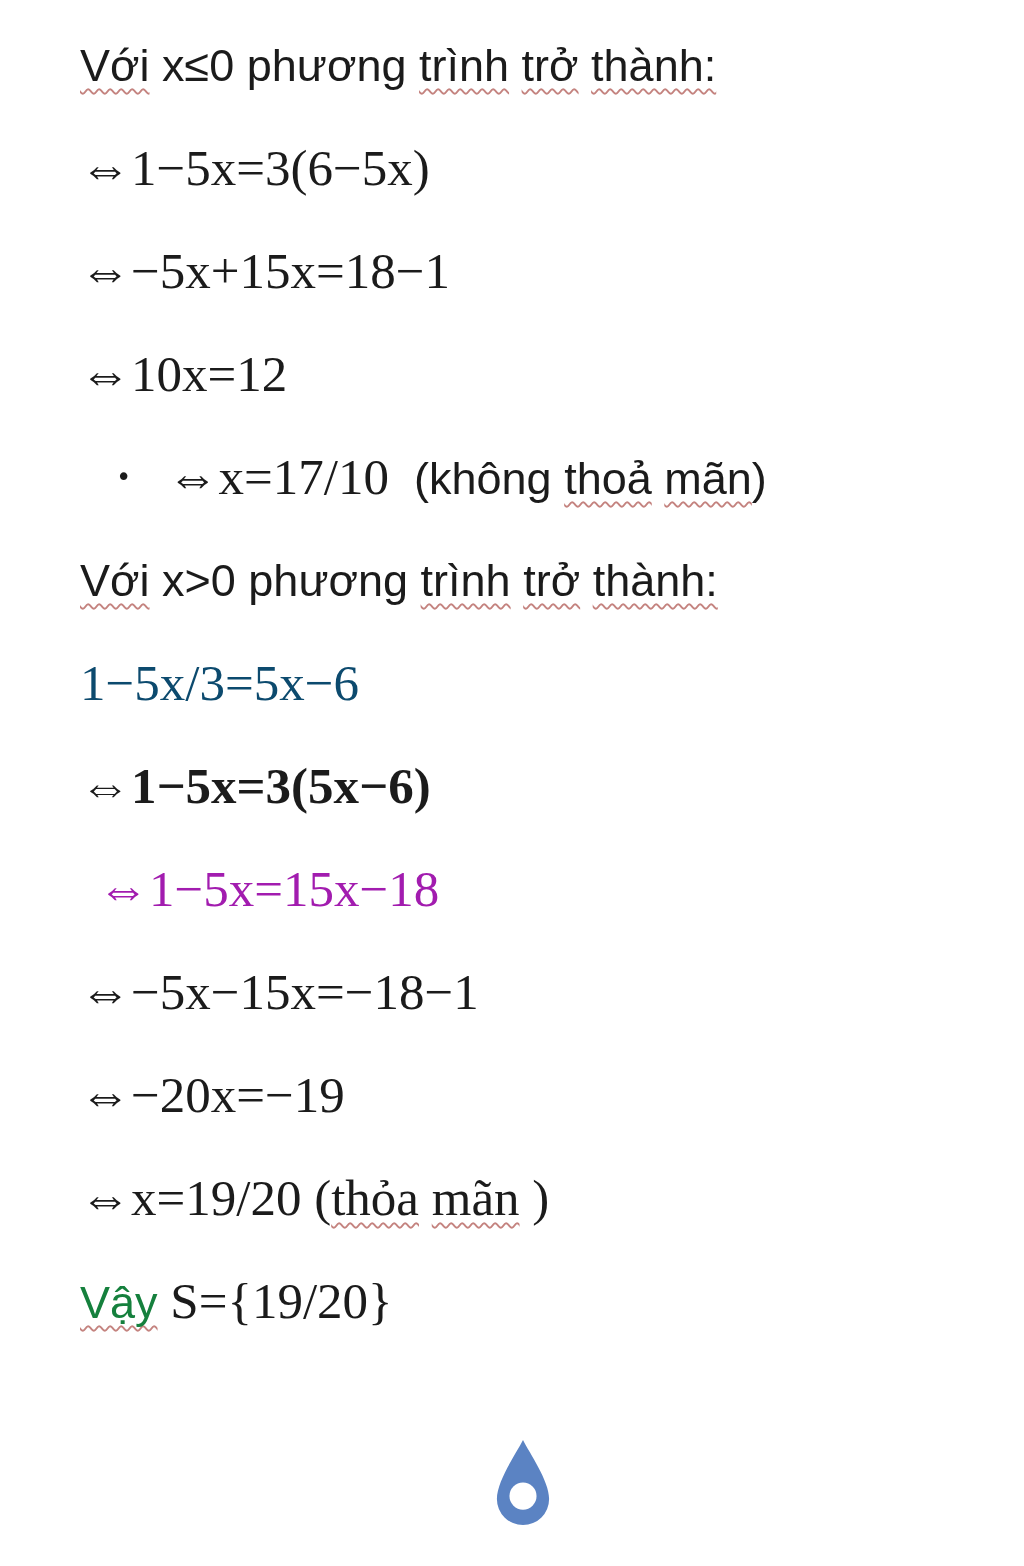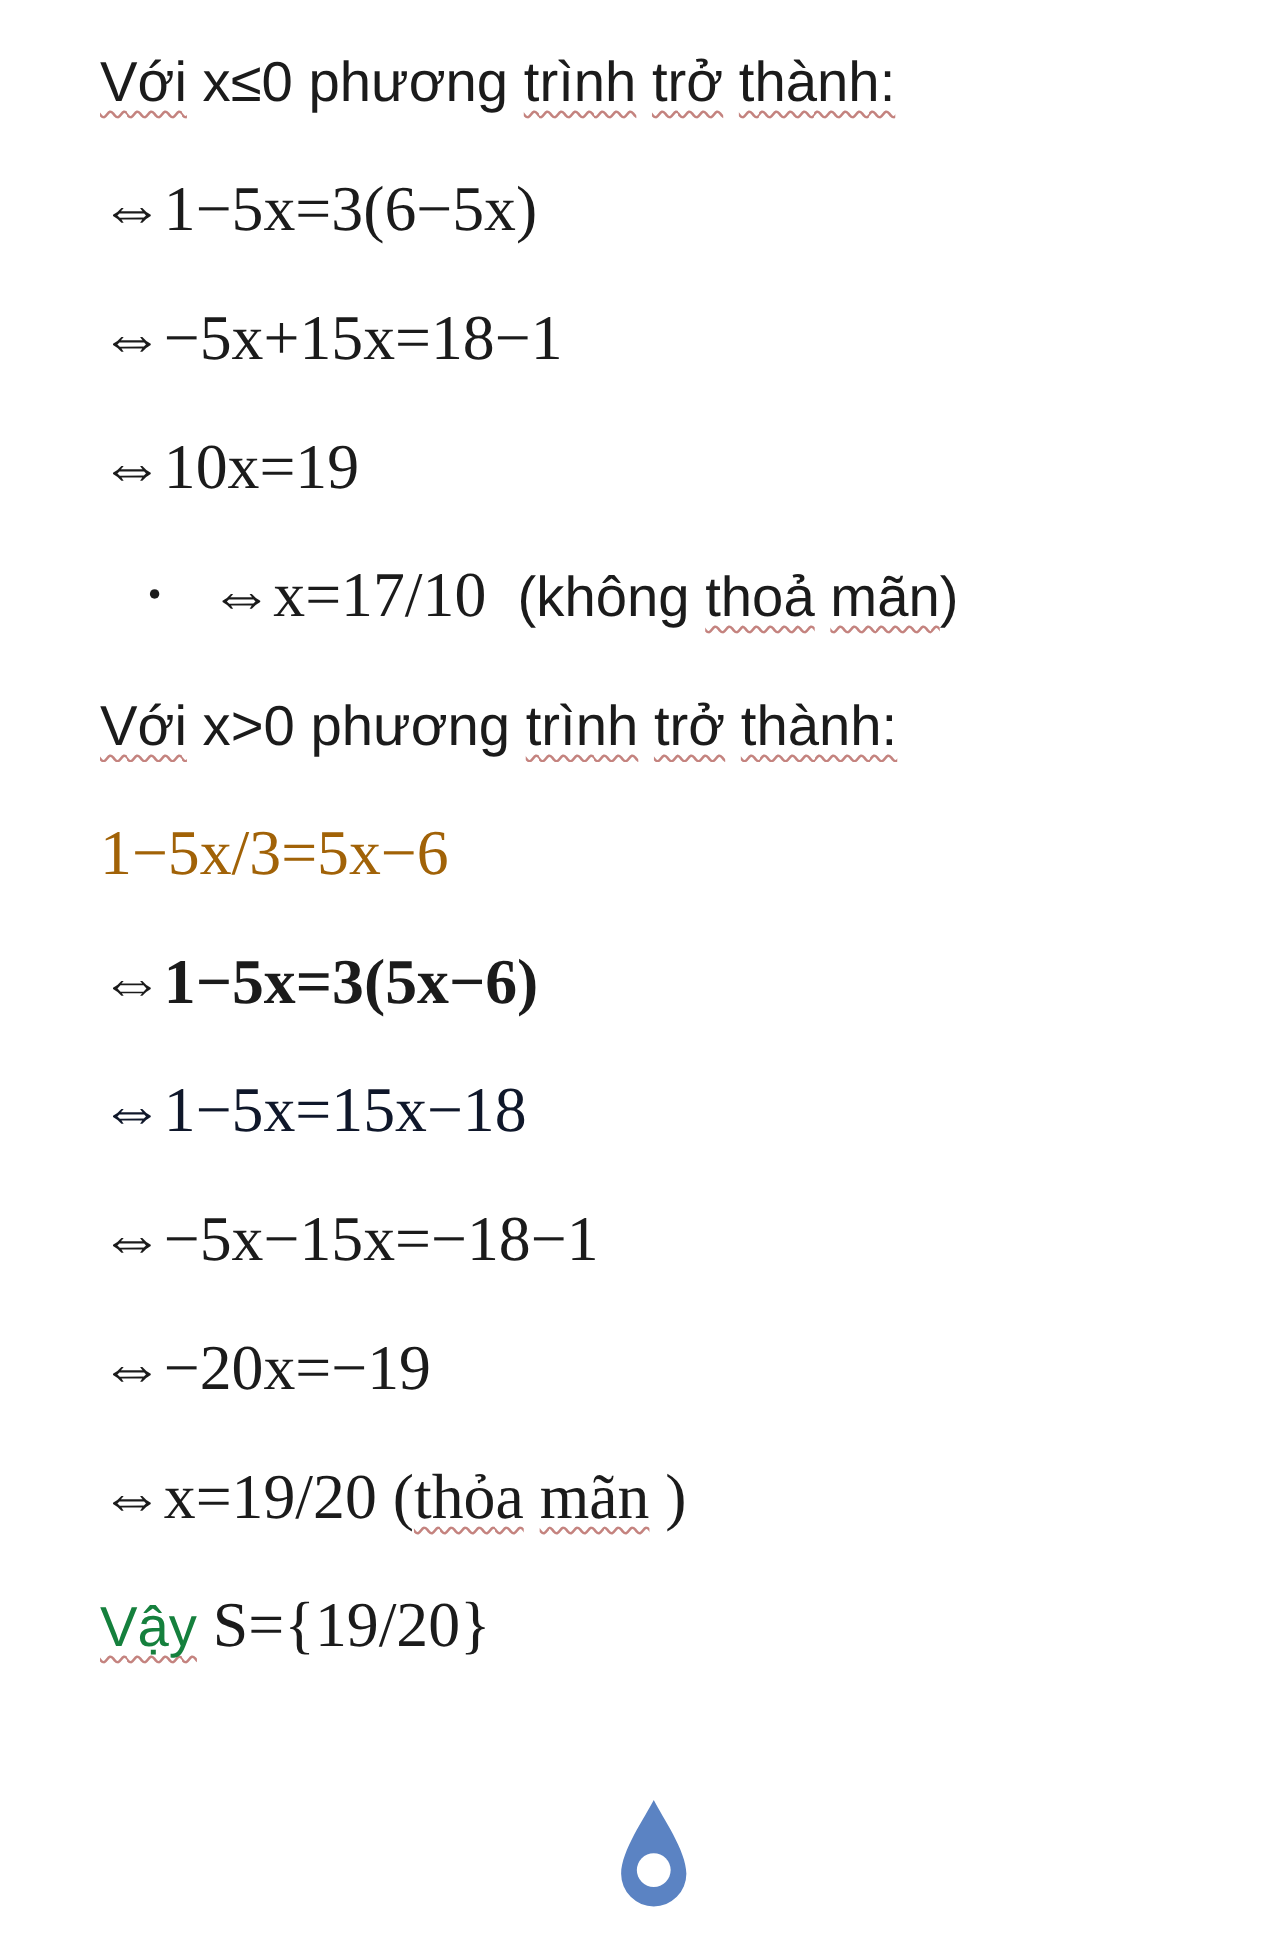--- a/index.html
+++ b/index.html
@@ -56,26 +56,26 @@
 </style>
 </head>
 <body>
 
 <div id="page" style="background: rgb(255, 255, 255);">
 
   <div id="doc">
       <div class="line"><span class="sans squiggle" style="color: rgb(27, 27, 27); text-decoration-color: rgb(196, 131, 127);">Với</span><span class="sans" style="color: rgb(27, 27, 27);"> x≤0 phương </span><span class="sans squiggle" style="color: rgb(27, 27, 27); text-decoration-color: rgb(196, 131, 127);">trình</span><span class="sans" style="color: rgb(27, 27, 27);"> </span><span class="sans squiggle" style="color: rgb(27, 27, 27); text-decoration-color: rgb(196, 131, 127);">trở</span><span class="sans" style="color: rgb(27, 27, 27);"> </span><span class="sans squiggle" style="color: rgb(27, 27, 27); text-decoration-color: rgb(196, 131, 127);">thành:</span></div>
       <div class="line"><span class="serif" style="color: rgb(27, 27, 27);">⇔1−5x=3(6−5x)</span></div>
       <div class="line"><span class="serif" style="color: rgb(27, 27, 27);">⇔−5x+15x=18−1</span></div>
-      <div class="line"><span class="serif" style="color: rgb(27, 27, 27);">⇔10x=19</span></div>
+      <div class="line"><span class="serif" style="color: rgb(27, 27, 27);">⇔10x=12</span></div>
       <div class="line indented"><span class="bullet">• </span><span class="serif" style="color: rgb(27, 27, 27);">⇔x=17/10</span><span class="sans" style="color: rgb(27, 27, 27);">  (không </span><span class="sans squiggle" style="color: rgb(27, 27, 27); text-decoration-color: rgb(196, 131, 127);">thoả</span><span class="sans" style="color: rgb(27, 27, 27);"> </span><span class="sans squiggle" style="color: rgb(27, 27, 27); text-decoration-color: rgb(196, 131, 127);">mãn</span><span class="sans" style="color: rgb(27, 27, 27);">)</span></div>
       <div class="line"><span class="sans squiggle" style="color: rgb(27, 27, 27); text-decoration-color: rgb(196, 131, 127);">Với</span><span class="sans" style="color: rgb(27, 27, 27);"> x&gt;0 phương </span><span class="sans squiggle" style="color: rgb(27, 27, 27); text-decoration-color: rgb(196, 131, 127);">trình</span><span class="sans" style="color: rgb(27, 27, 27);"> </span><span class="sans squiggle" style="color: rgb(27, 27, 27); text-decoration-color: rgb(196, 131, 127);">trở</span><span class="sans" style="color: rgb(27, 27, 27);"> </span><span class="sans squiggle" style="color: rgb(27, 27, 27); text-decoration-color: rgb(196, 131, 127);">thành:</span></div>
-      <div class="line"><span class="serif" style="color: #a16207; margin-top: 16px;">1−5x/3=5x−6</span></div>
+      <div class="line"><span class="serif" style="color: #0c4a6e; margin-top: 16px;">1−5x/3=5x−6</span></div>
       <div class="line"><span class="serif" style="color: rgb(27, 27, 27); font-weight: bold;">⇔1−5x=3(5x−6)</span></div>
-      <div class="line"><span class="serif" style="color: #0f172a;">⇔1−5x=15x−18</span></div>
+      <div class="line"><span class="serif" style="color: #a21caf; margin-left: 18px;">⇔1−5x=15x−18</span></div>
       <div class="line"><span class="serif" style="color: rgb(27, 27, 27);">⇔−5x−15x=−18−1</span></div>
       <div class="line"><span class="serif" style="color: rgb(27, 27, 27);">⇔−20x=−19</span></div>
       <div class="line"><span class="serif" style="color: rgb(27, 27, 27);">⇔x=19/20 (</span><span class="serif squiggle" style="color: rgb(27, 27, 27); text-decoration-color: rgb(196, 131, 127);">thỏa</span><span class="serif" style="color: rgb(27, 27, 27);"> </span><span class="serif squiggle" style="color: rgb(27, 27, 27); text-decoration-color: rgb(196, 131, 127);">mãn</span><span class="serif" style="color: rgb(27, 27, 27);"> )</span></div>
       <div class="line"><span class="sans squiggle" style="color: #15803d; text-decoration-color: rgb(196, 131, 127);">Vậy</span><span class="serif" style="color: rgb(27, 27, 27);"> </span><span class="serif" style="color: rgb(27, 27, 27);">S={19/20}</span></div>
     </div>
 
   <svg id="drop-icon" viewBox="0 0 60 98" xmlns="http://www.w3.org/2000/svg">
     <path d="M30 3 C23 17 3 45 3 64 a27 27 0 0 0 54 0 C57 45 37 17 30 3 Z" fill="#5b83c3"></path>
     <circle cx="30" cy="61" r="14" fill="#ffffff"></circle>
   </svg>

